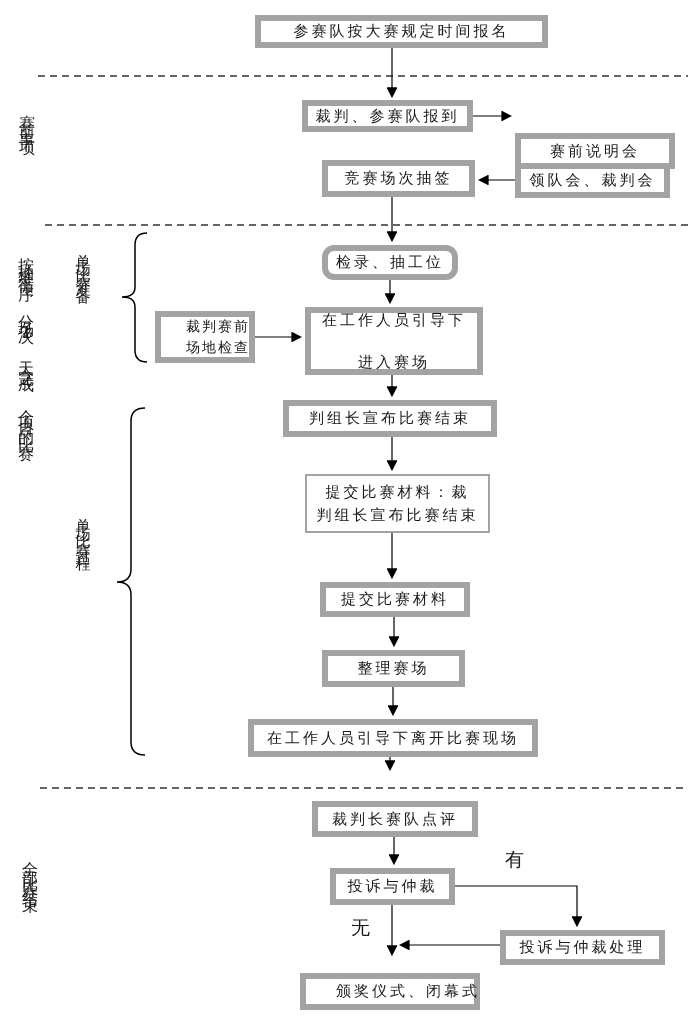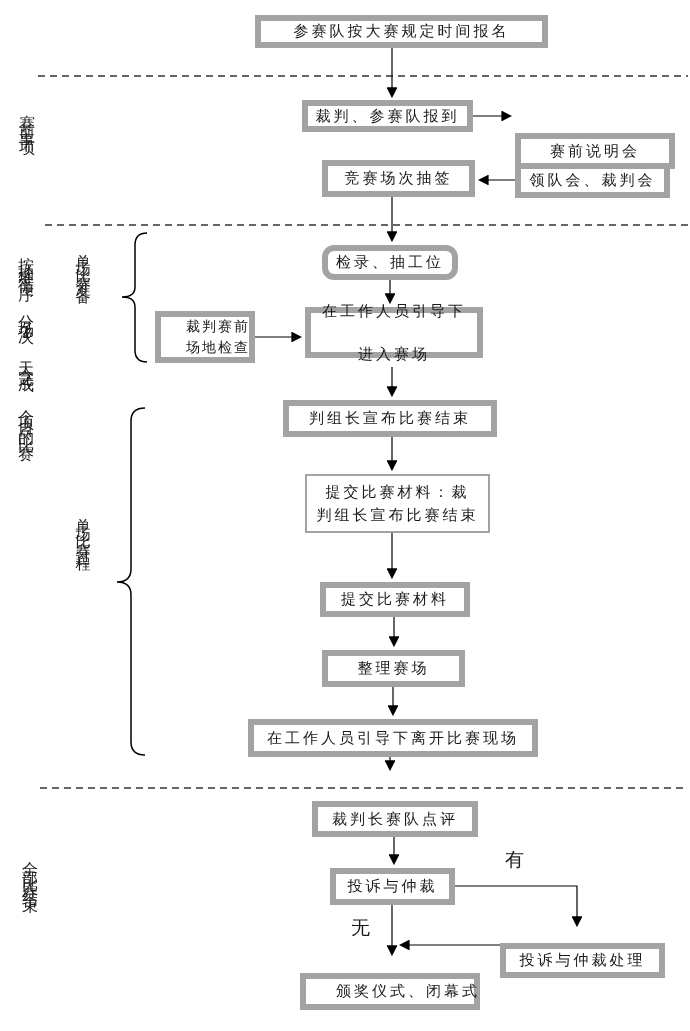--- a/index.html
+++ b/index.html
@@ -118,21 +118,21 @@
 
   <div class="box" style="left:322px; top:245px; width:136px; height:35px;border-radius:12px;">
     <span>检录、抽工位</span>
   </div>
 
   <div class="box small" style="left:155px; top:311px; width:100px; height:52px;">
     <span>裁判赛前</span>
     <span>场地检查</span>
   </div>
 
-  <div class="box" style="left:305px; top:307px; width:178px; height:51px;gap:20px;">
+  <div class="box" style="left:305px; top:307px; width:178px; height:68px;gap:20px;">
     <span>在工作人员引导下</span>
     <span>进入赛场</span>
   </div>
 
   <div class="box" style="left:283px; top:400px; width:214px; height:37px;">
     <span>判组长宣布比赛结束</span>
   </div>
 
   <div class="box thick" style="left:305px; top:474px; width:185px; height:59px;">
     <span>提交比赛材料：裁</span>
@@ -152,21 +152,21 @@
   </div>
 
   <div class="box" style="left:312px; top:801px; width:166px; height:36px;">
     <span>裁判长赛队点评</span>
   </div>
 
   <div class="box" style="left:330px; top:868px; width:125px; height:37px;">
     <span>投诉与仲裁</span>
   </div>
 
-  <div class="box" style="left:500px; top:930px; width:165px; height:35px;margin-top:13px;">
+  <div class="box" style="left:500px; top:930px; width:165px; height:35px;">
     <span>投诉与仲裁处理</span>
   </div>
 
   <div class="box" style="left:300px; top:973px; width:180px; height:37px;padding-left:36px;">
     <span>颁奖仪式、闭幕式</span>
   </div>
 
   <div class="edge-label" style="left:505px; top:847px;">有</div>
   <div class="edge-label" style="left:351px; top:915px;">无</div>
 

